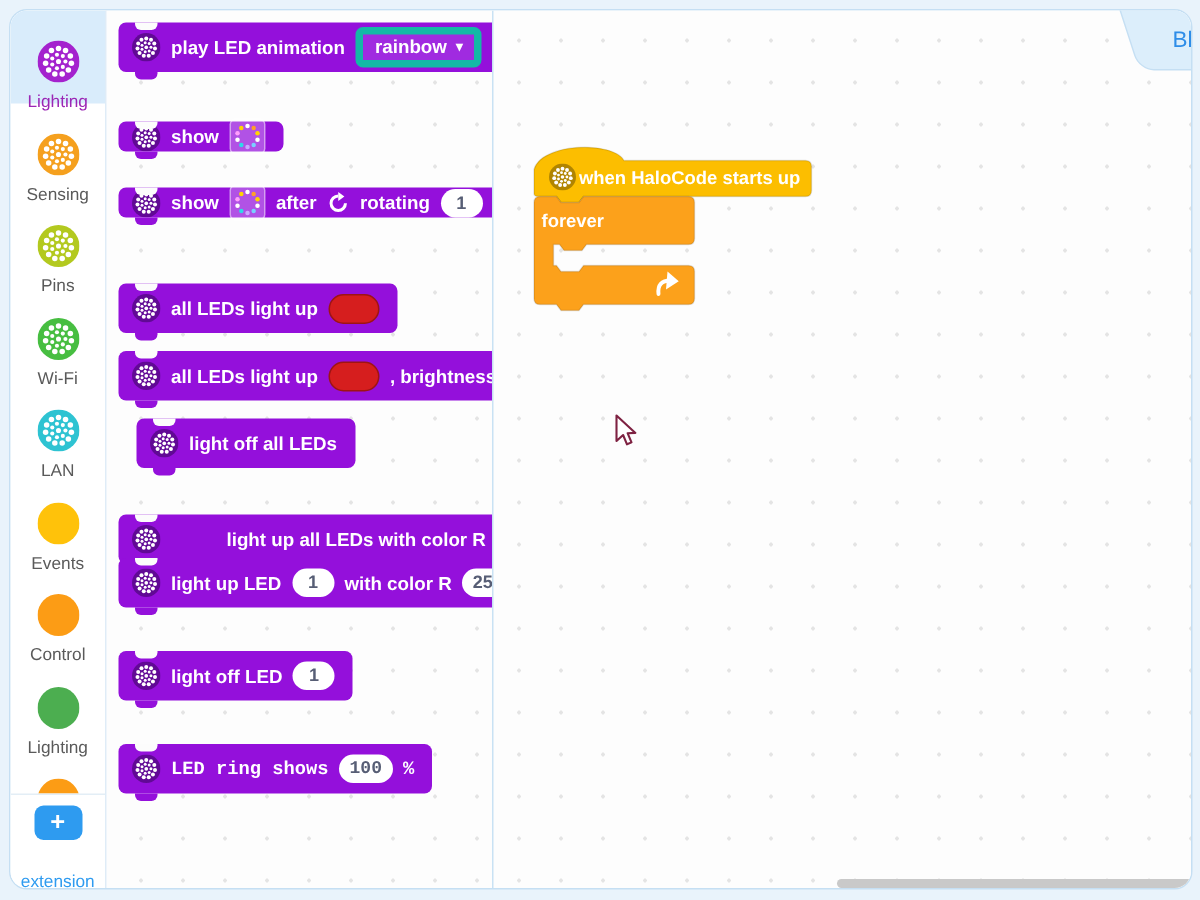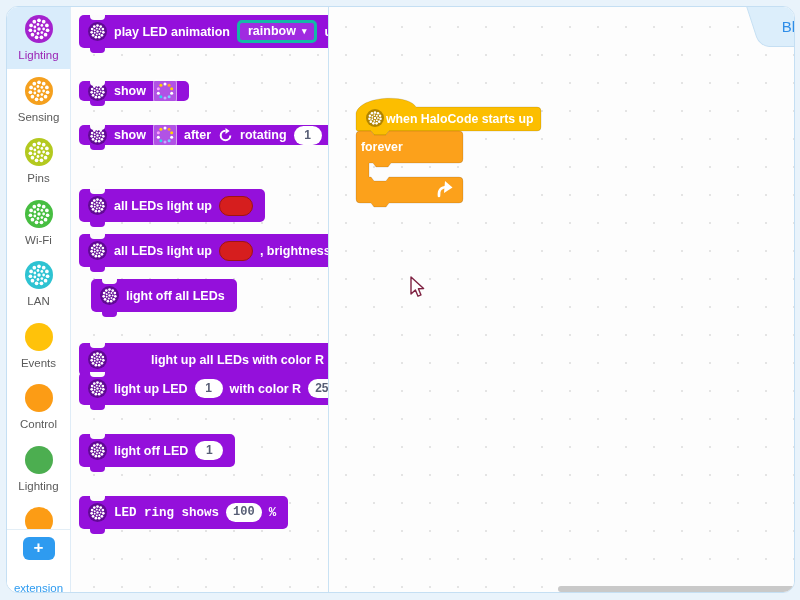--- a/index.html
+++ b/index.html
@@ -20,21 +20,21 @@
     border-bottom-left-radius:10px; transform:skewX(18deg); transform-origin:0 0; }
   .tab-label { display:inline-block; transform:skewX(-18deg); color:var(--tab-text,#2E8DE8);
     font-size:15px; margin:11px 0 0 28px; }
 
   .separator { position:absolute; left:321px; top:0; width:1px; height:100%; background:#C9E2F4; }
 
   
   .sidebar { position:absolute; left:0; top:0; width:64px; height:100%; background:#fff;
     border-right:1px solid #DFECF7; }
   .side-items { position:absolute; left:0; top:0; width:100%; height:524px; overflow:hidden; }
-  .side-item { height:61.5px; padding-top:8px; display:flex; flex-direction:column; align-items:center; cursor:pointer; }
+  .side-item { height:61.5px; padding-top:20px; display:flex; flex-direction:column; align-items:center; cursor:pointer; }
   .side-item.selected { background:var(--selected-item-bg,#D9ECFB); }
   .side-item .cat-label { font-size:11.5px; color:#5A5A5A; margin-top:2px; }
   .side-item.selected .cat-label { color:#9B26B5; }
   .side-footer { position:absolute; left:0; bottom:0; width:100%; height:63px; background:#fff;
     border-top:1px solid #E3EEF6; text-align:center; padding-top:7px; }
   .ext-btn { width:32px; height:23px; border-radius:6px; background:var(--extension-button,#2E9BF0);
     margin:0 auto; color:#fff; font-size:17px; font-weight:bold; line-height:22px; cursor:pointer; }
   .ext-label { font-size:11.5px; color:var(--extension-button,#2E9BF0); margin-top:22px; }
 
   
@@ -45,21 +45,21 @@
   .block.tall { height:20px; }
   .block::before { content:""; position:absolute; top:0; left:11px; width:15px; height:4.5px;
     background:#FCFCFC; border-radius:0 0 4px 4px; }
   .block::after { content:""; position:absolute; bottom:-4.5px; left:11px; width:15px; height:4.5px;
     background:inherit; border-radius:0 0 4px 4px; }
   .blockicon { display:flex; }
   .num-oval { background:#fff; color:#575E75; font-weight:600; font-size:12px; border-radius:11px;
     min-width:28px; height:19px; line-height:19px; padding:0 7px; text-align:center; }
   .swatch { width:34px; height:20px; border-radius:10px; background:var(--color-swatch,#D61E1E);
     border:1px solid #9E1414; }
-  .dropdown { background:#A02BE0; border:3px solid #14b8a6; border-radius:5px; padding:1px 8px 2px 8px;
+  .dropdown { background:#A02BE0; border:5px solid #14b8a6; border-radius:5px; padding:1px 8px 2px 8px;
     display:flex; align-items:center; gap:6px; cursor:pointer; }
   .dd-caret { font-size:9px; }
   .img-field { width:24px; height:24px; border-radius:4px; background:rgba(255,255,255,0.28);
     border:1px solid rgba(255,255,255,0.45); display:flex; align-items:center; justify-content:center; cursor:pointer; }
   .rot { display:flex; }
 
   
   .script { position:absolute; left:346px; top:86px; }
   .script text { font-family:"Liberation Sans",sans-serif; font-size:12.3px; font-weight:600; fill:#fff; }
   .ws-hat-icon { position:absolute; left:359px; top:102px; }

